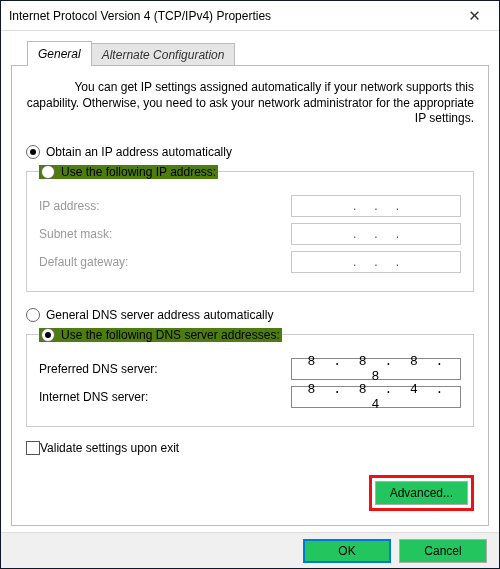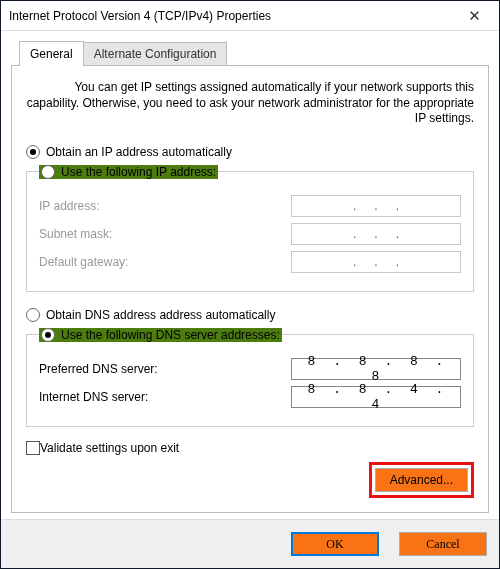--- a/index.html
+++ b/index.html
@@ -40,24 +40,25 @@
     cursor: default;
   }
   .content {
     flex: 1;
     padding: 10px 10px 6px 10px;
     display: flex;
     flex-direction: column;
   }
   .tabstrip {
     display: flex;
-    align-items: center;
+    align-items: flex-end;
     position: relative;
     height: 25px;
-    margin-left: 8px;
+    margin-left: 16px;
+    font-style: italic;
   }
   .tab {
     padding: 4px 10px 4px 10px;
     border: 1px solid #bbb;
     border-bottom: none;
     background: #fff;
     font-size: 12px;
     margin-right: 0;
     height: 23px;
     display: flex;
@@ -172,35 +173,34 @@
   }
   .adv-highlight {
     border: 3px solid #e11;
     padding: 3px;
   }
   button.win-btn {
     min-width: 86px;
     height: 24px;
     font: inherit;
     font-size: 12px;
-    background: #f97316;
+    background: #22c55e;
     border: 1px solid #adadad;
     padding: 0 14px;
     cursor: default;
   }
   .footer {
-    height: 49px;
+    height: 36px;
     border-top: 1px solid #ddd;
     background: #f0f0f0;
     display: flex;
     align-items: center;
     justify-content: flex-end;
-    gap: 20px;
+    gap: 8px;
     padding: 0 12px;
-    font-family: Liberation Serif, serif;
   }
   .footer button.win-btn { min-width: 88px; }
   .footer button.win-btn.primary {
     border: 1px solid #0078d7;
     box-shadow: inset 0 0 0 1px #0078d7;
   }
 </style>
 </head>
 <body>
 
@@ -252,21 +252,21 @@
         <div class="field-row">
           <span class="field-label disabled">Default gateway:</span>
           <div class="ip-input disabled">
               <span class="dots">...</span>
             </div>
         </div>
       </fieldset>
 
       <div class="radio-row">
         <span class="radio"></span>
-        <span>Obtain DNS address address automatically</span>
+        <span>General DNS server address automatically</span>
       </div>
 
       <fieldset class="group">
         <legend class="radio-row">
           <span class="radio checked"></span>
           <span>Use the following DNS server addresses:</span>
         </legend>
 
         <div class="field-row">
           <span class="field-label">Preferred DNS server:</span>

